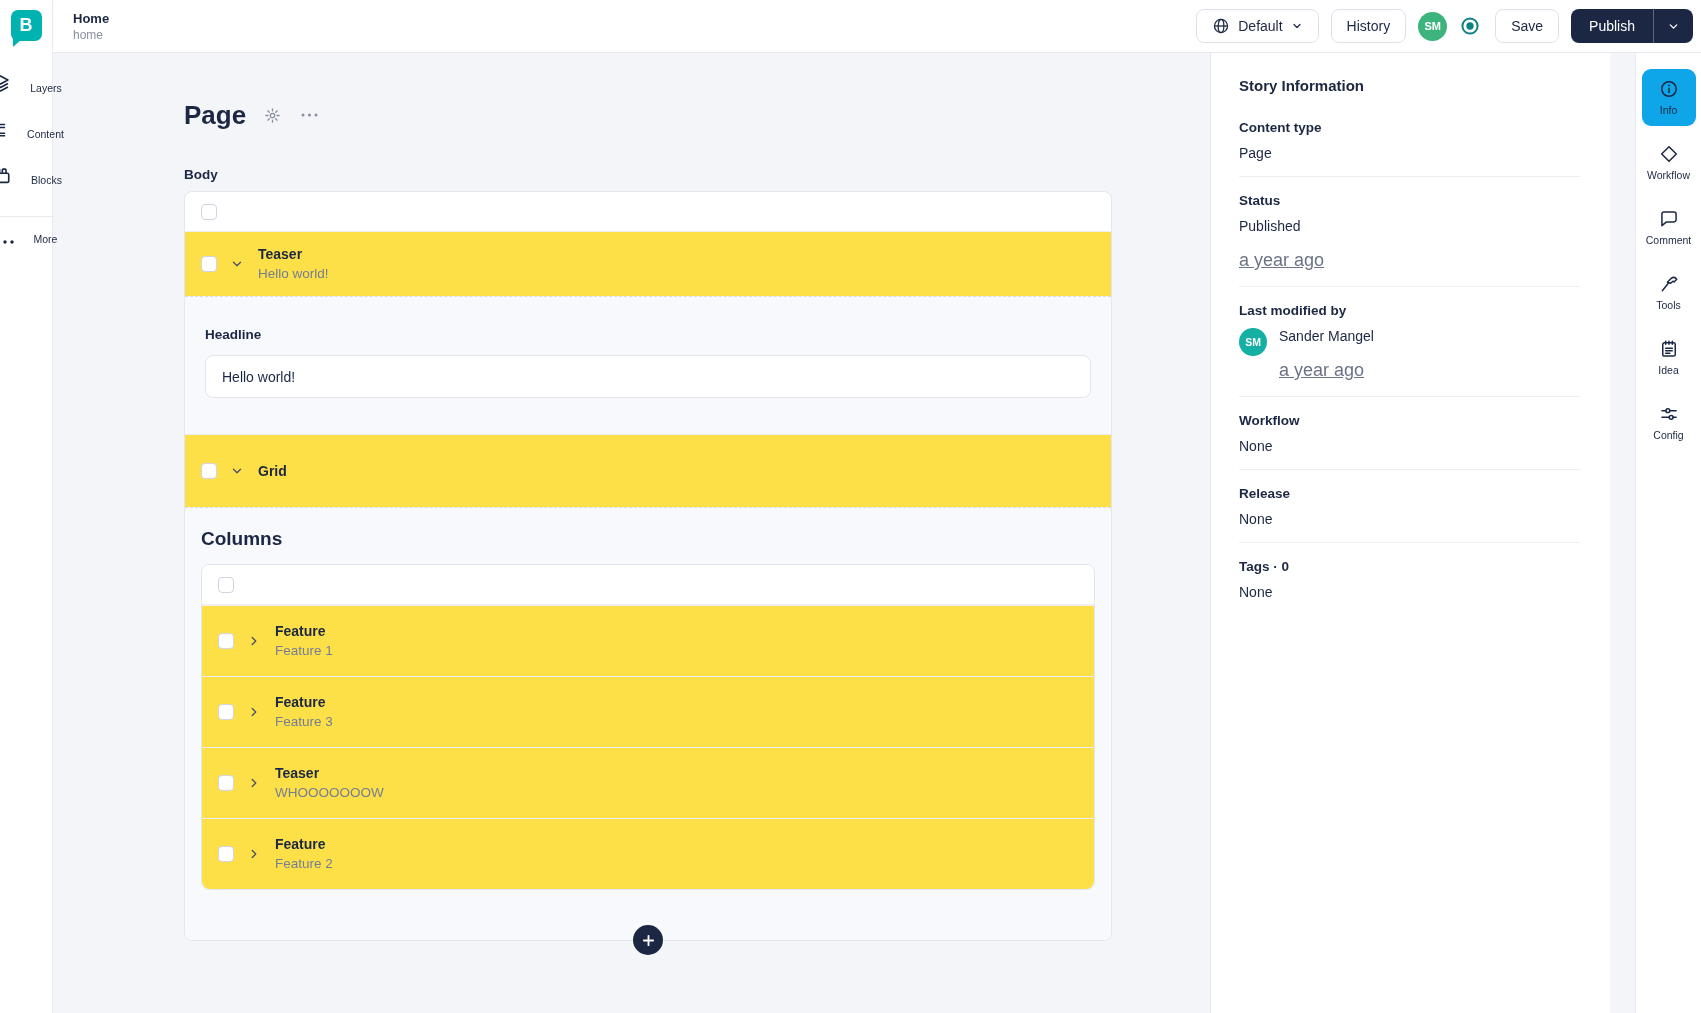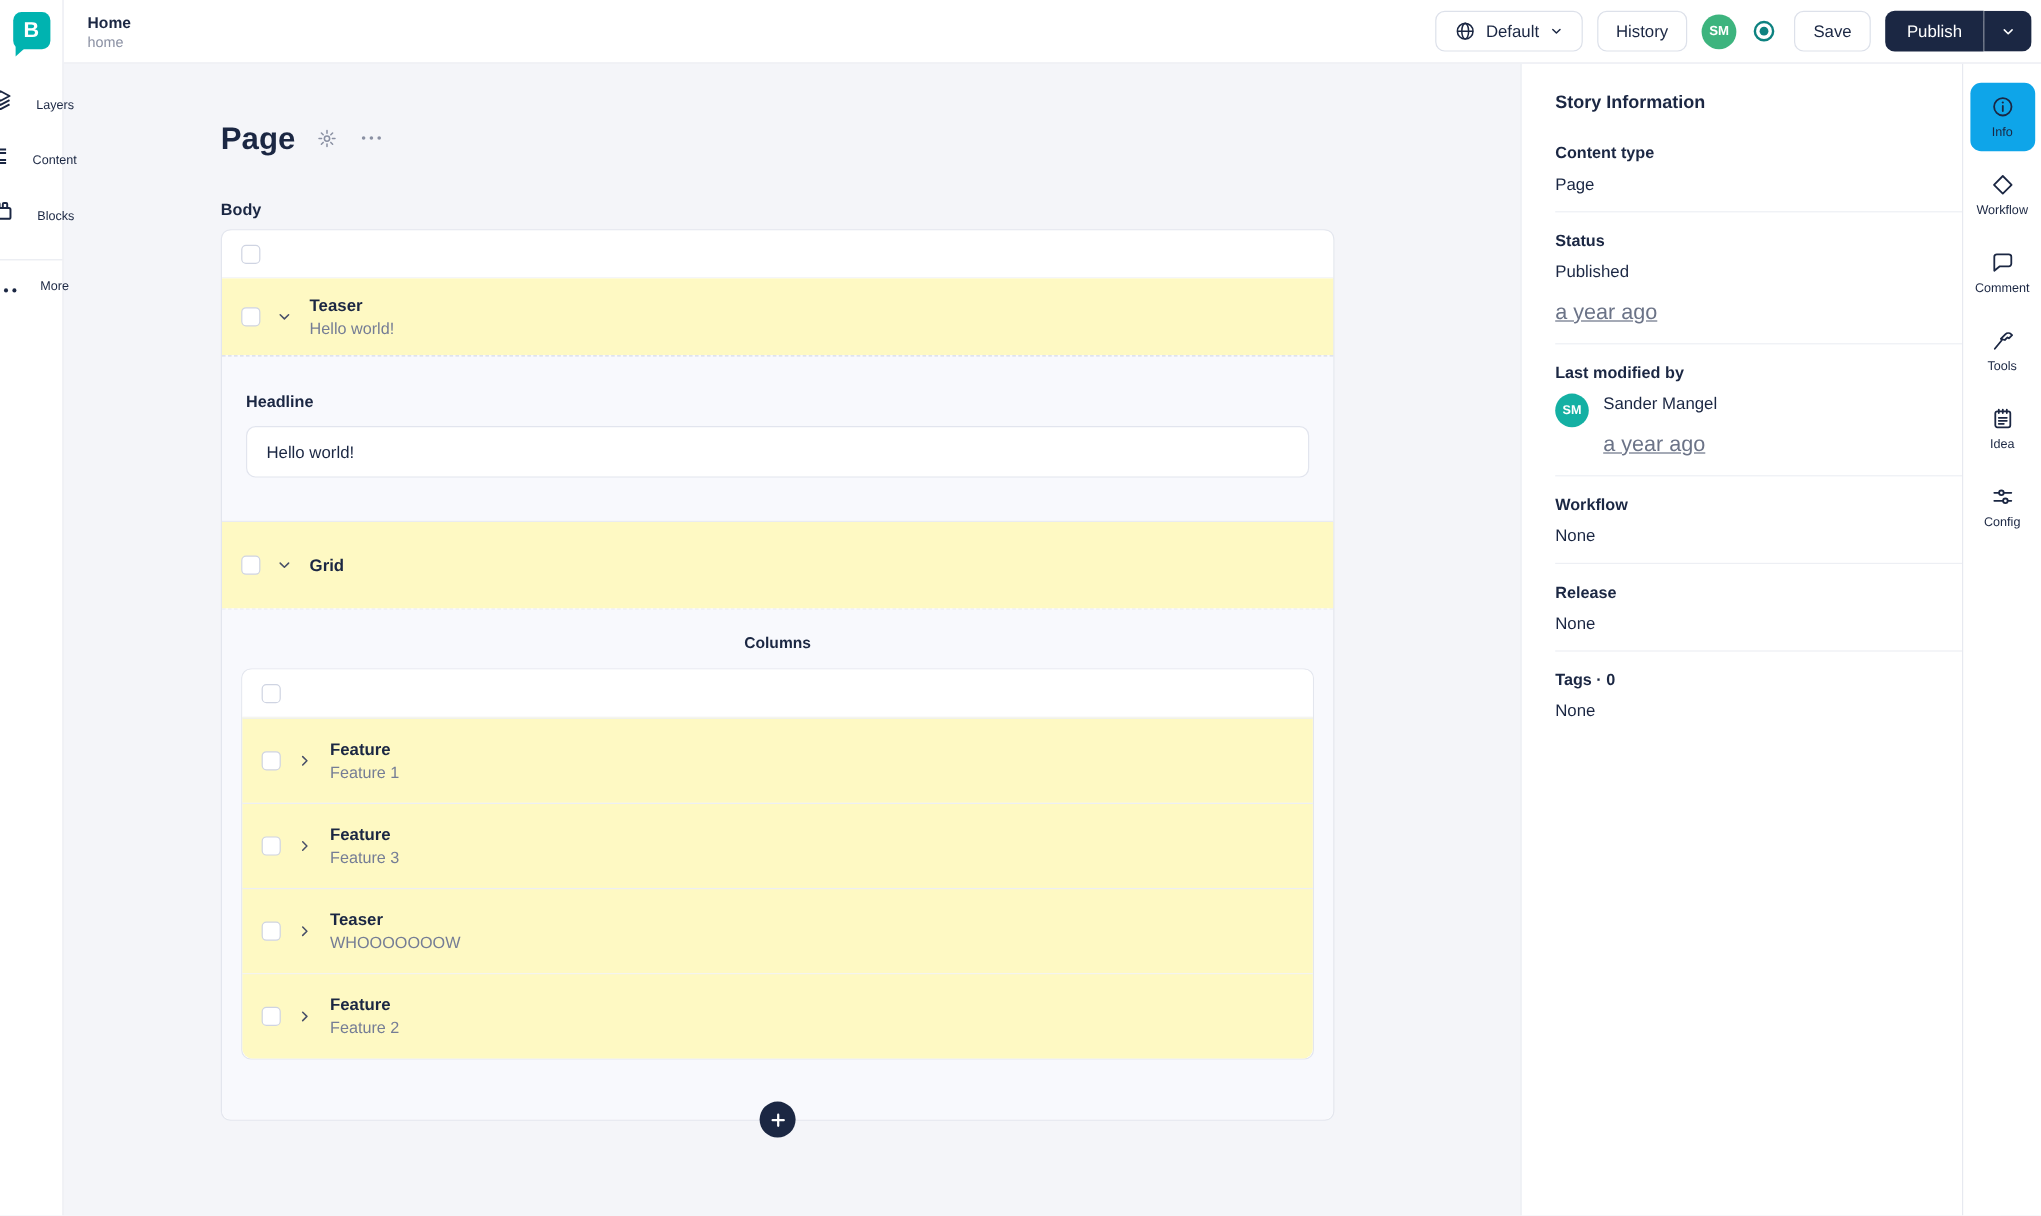--- a/index.html
+++ b/index.html
@@ -60,47 +60,47 @@
     border-bottom:3px solid transparent; cursor:pointer; }
   .tab.active { border-bottom-color:#00b3b0; }
   .field-label { margin-top:34px; font-size:13.5px; font-weight:bold; }
 
   .outer-box { margin-top:9px; background:#fff; border:1px solid #e3e6ee; border-radius:8px;
     position:relative; }
   .sel-row { height:40px; display:flex; align-items:center; padding:0 16px;
     border-bottom:1px solid #edeff4; border-radius:8px 8px 0 0; background:#fff; }
   .checkbox { width:16px; height:16px; flex:0 0 16px; border:1.5px solid #cfd4e2;
     border-radius:4px; background:#fff; cursor:pointer; }
-  .block-row { display:flex; align-items:center; padding:0 16px; background:#fef9c3; cursor:pointer; }
+  .block-row { display:flex; align-items:center; padding:0 16px; background:#fde047; cursor:pointer; }
   .block-row .checkbox { margin-right:13px; }
   .block-row .chev { margin-right:14px; display:flex; }
   .block-name { font-size:14px; font-weight:bold; line-height:18px; }
   .block-preview { font-size:13.5px; color:#757d95; line-height:18px; margin-top:2px; }
   .row-teaser { height:64px; }
   .row-grid { height:72px; }
 
   .expand-panel { background:#f8f9fd; border-top:1px dashed #d6dbe8; }
   .panel-headline { padding:30px 20px 36px; border-bottom:1px solid #e9ebf2; }
   .panel-headline .flabel { font-size:13.5px; font-weight:bold; }
   .text-input { margin-top:13px; width:100%; height:43px; border:1px solid #e2e5ee; border-radius:8px;
     background:#fff; padding:0 16px; font-size:14px; color:#1b2743; font-family:inherit; outline:none; }
   .panel-columns { padding:20px 16px 50px; border-radius:0 0 8px 8px; }
-  .panel-columns .flabel { font-size:13px; font-weight:bold;text-align:center; }
+  .panel-columns .flabel { font-size:19px; font-weight:bold; }
   .inner-box { margin-top:14px; background:#fff; border:1px solid #e3e6ee; border-radius:8px; }
   .inner-box .sel-row { border-radius:8px 8px 0 0; }
   .item-row { height:71px; border-top:1px solid #edeff4;align-items:center; }
   .item-row:first-of-type { border-top:none; }
   .inner-box .block-row:last-child { border-radius:0 0 8px 8px; }
 
   .add-btn { position:absolute; left:50%; bottom:-15px; transform:translateX(-50%);
     width:30px; height:30px; border-radius:50%; background:#1b2743; border:none; cursor:pointer;
     display:flex; align-items:center; justify-content:center; z-index:2; }
 
   
-  .info-panel { position:absolute; left:1267px; top:53px; width:400px; bottom:0;
+  .info-panel { position:absolute; left:1210px; top:53px; width:400px; bottom:0;
     background:#fff; border-left:1px solid #e7e9f0; padding:24px 30px 0 28px; }
   .info-panel h2 { font-size:15px; font-weight:bold; margin-bottom:10px; }
   .info-section { padding:16px 0 15px; border-bottom:1px solid #edeff4; }
   .info-section.last { border-bottom:none; }
   .info-label { font-size:13.5px; font-weight:bold; margin-bottom:10px; }
   .info-value { font-size:14px; color:#1b2743; }
   .time-link { display:inline-block; margin-top:16px; font-size:18px; color:#6b7387;
     text-decoration:underline; cursor:pointer; }
   .modified-row { display:flex; gap:12px; align-items:flex-start; margin-top:2px; }
   .avatar-sm { width:28px; height:28px; border-radius:50%; background:#14b0a3; color:#fff;

